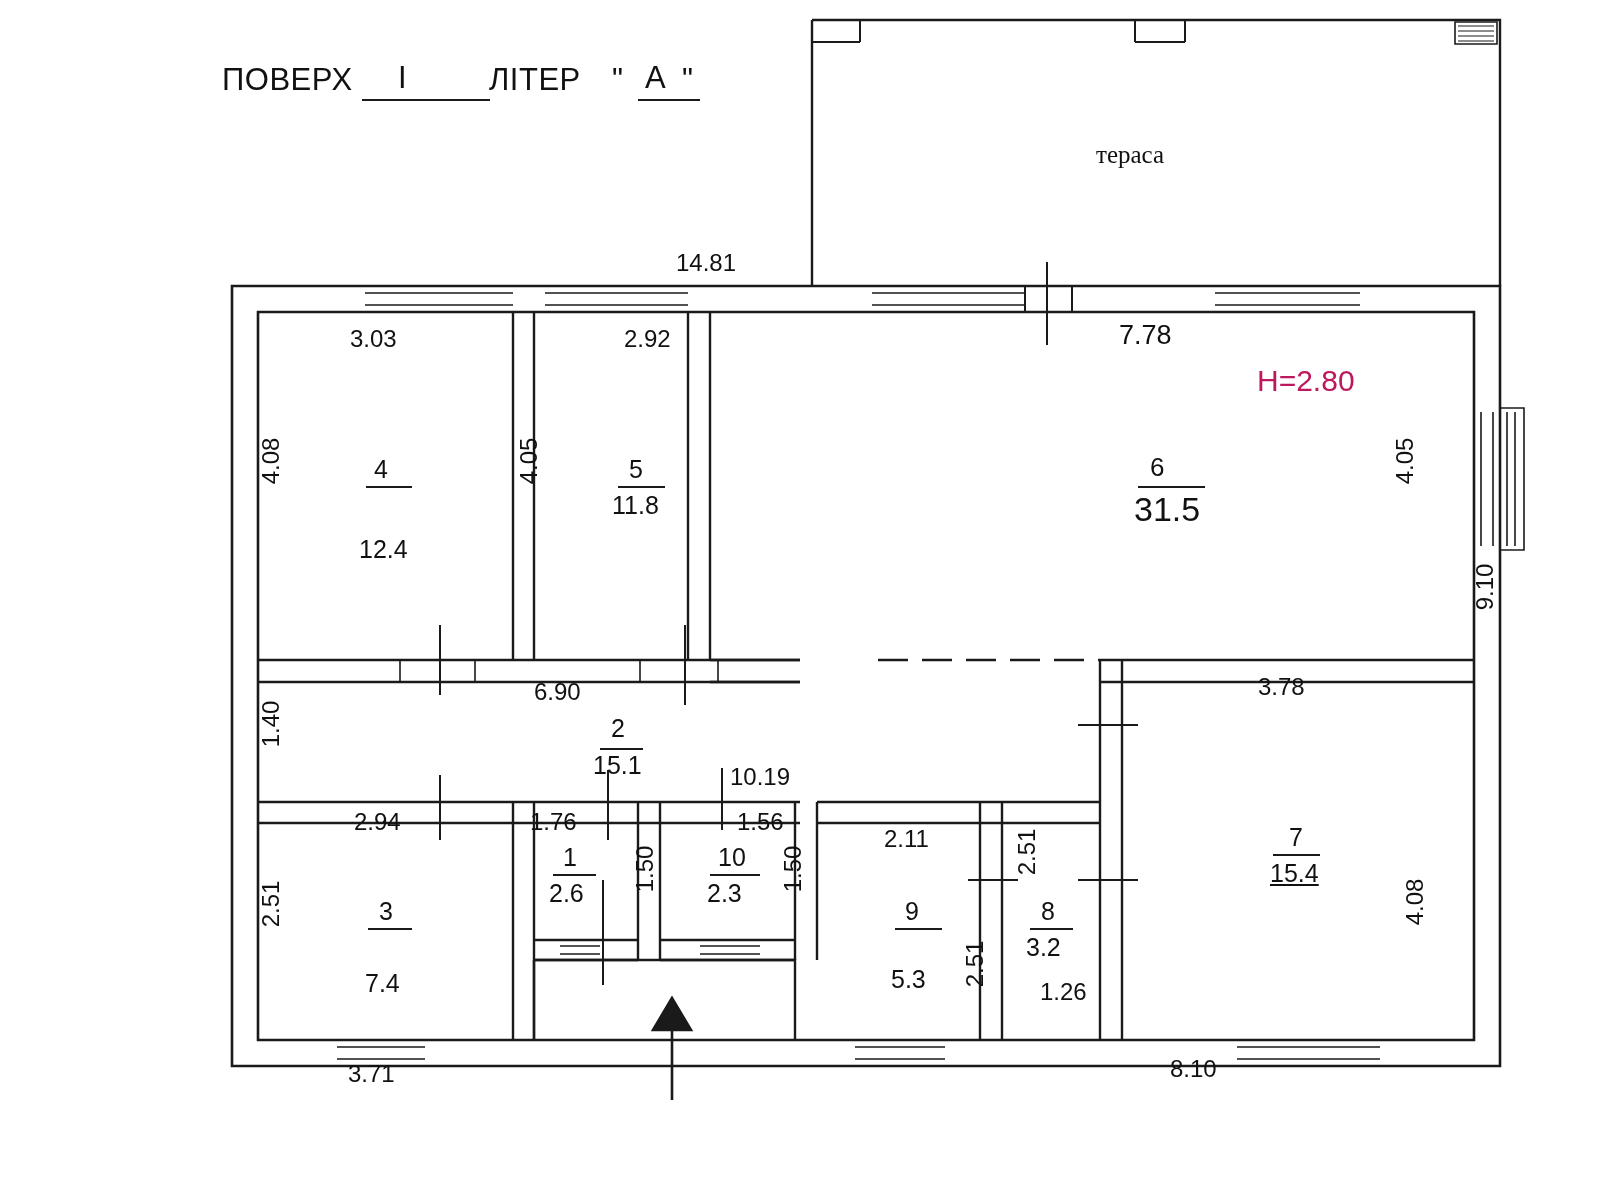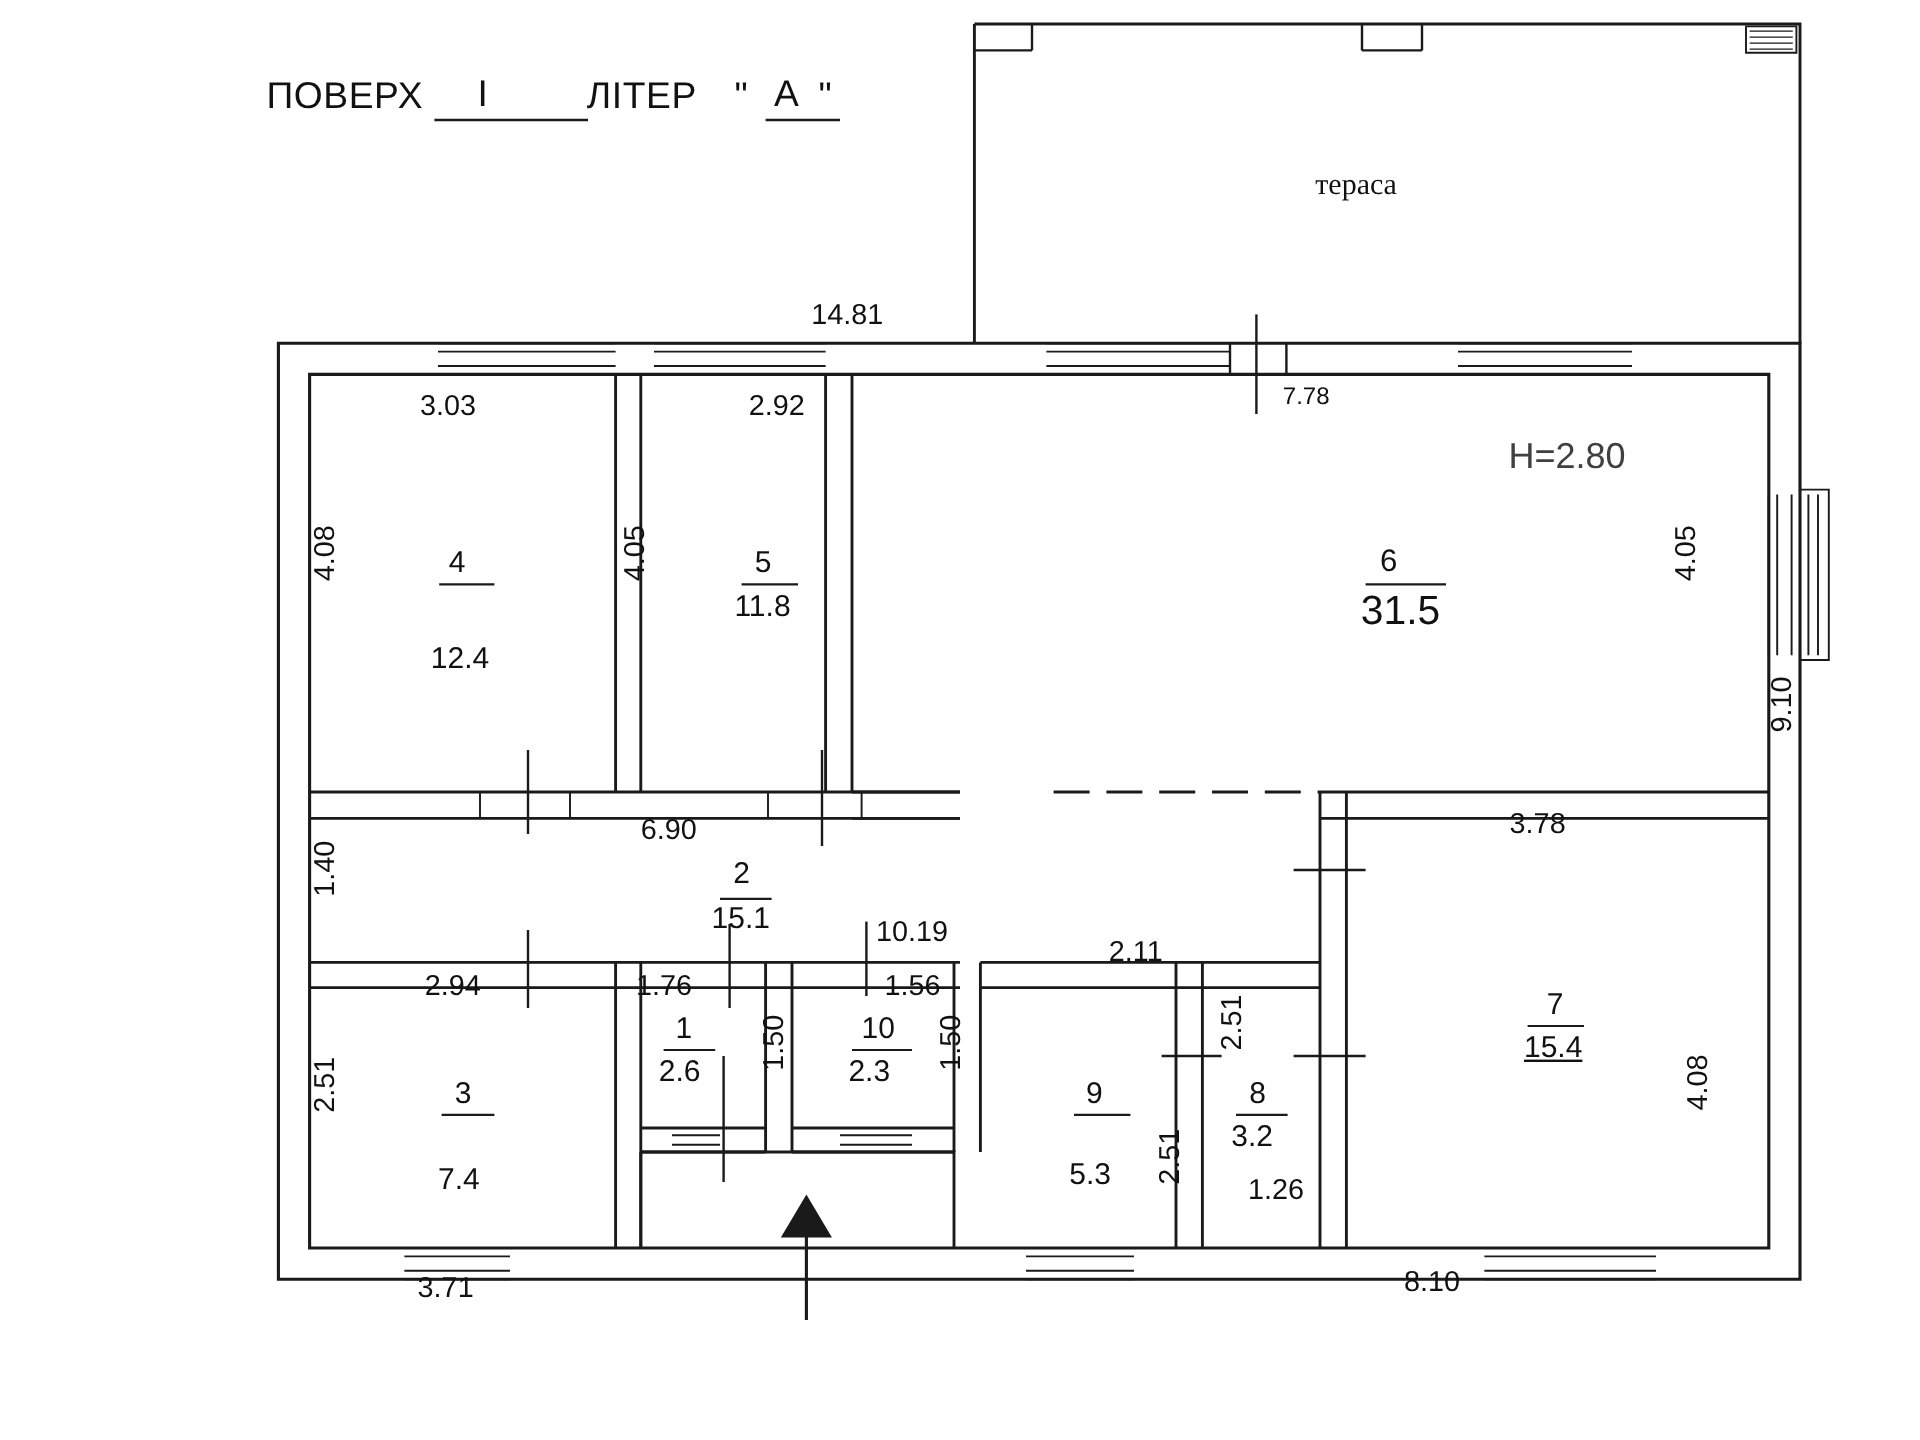--- a/index.html
+++ b/index.html
@@ -139,27 +139,27 @@
 
   <div class="lbl" style="left:222px;top:62px;font-size:31px;letter-spacing:.5px;">ПОВЕРХ</div>
   <div class="lbl" style="left:398px;top:60px;font-size:31px;">I</div>
   <div class="lbl" style="left:489px;top:62px;font-size:31px;letter-spacing:.5px;">ЛІТЕР</div>
   <div class="lbl" style="left:612px;top:62px;font-size:31px;">"</div>
   <div class="lbl" style="left:645px;top:60px;font-size:31px;">А</div>
   <div class="lbl" style="left:682px;top:62px;font-size:31px;">"</div>
 
   <div class="lbl" style="left:1096px;top:141px;font-size:25px;font-family:Liberation Serif, serif;">тераса</div>
 
-  <div class="lbl" style="left:1257px;top:364px;font-size:30px;color:#404040;">H=2.80</div>
+  <div class="lbl" style="left:1257px;top:364px;font-size:30px;color:#be185d;">H=2.80</div>
 
   <div class="lbl" style="left:676px;top:249px;font-size:24px;">14.81</div>
 
   <div class="lbl" style="left:350px;top:325px;font-size:24px;">3.03</div>
   <div class="lbl" style="left:624px;top:325px;font-size:24px;">2.92</div>
-  <div class="lbl" style="left:1069px;top:320px;font-size:20px;text-align:right;">7.78</div>
+  <div class="lbl" style="left:1119px;top:320px;font-size:27px;text-align:right;">7.78</div>
 
   <div class="lbl vert" style="left:248px;top:447px;font-size:24px;transform:rotate(-90deg);">4.08</div>
   <div class="lbl vert" style="left:506px;top:447px;font-size:24px;transform:rotate(-90deg);">4.05</div>
   <div class="lbl vert" style="left:1382px;top:447px;font-size:24px;transform:rotate(-90deg);">4.05</div>
 
   <div class="lbl vert" style="left:1462px;top:573px;font-size:24px;transform:rotate(-90deg);">9.10</div>
 
   <div class="lbl" style="left:374px;top:455px;font-size:25px;">4</div>
   <div class="lbl" style="left:359px;top:491px;font-size:25px;margin-top:44px;">12.4</div>
 
@@ -184,21 +184,21 @@
   <div class="lbl" style="left:530px;top:808px;font-size:24px;">1.76</div>
   <div class="lbl vert" style="left:622px;top:855px;font-size:24px;transform:rotate(-90deg);">1.50</div>
   <div class="lbl" style="left:563px;top:843px;font-size:25px;">1</div>
   <div class="lbl" style="left:549px;top:879px;font-size:25px;">2.6</div>
 
   <div class="lbl" style="left:737px;top:808px;font-size:24px;">1.56</div>
   <div class="lbl vert" style="left:770px;top:855px;font-size:24px;transform:rotate(-90deg);">1.50</div>
   <div class="lbl" style="left:718px;top:843px;font-size:25px;">10</div>
   <div class="lbl" style="left:707px;top:879px;font-size:25px;">2.3</div>
 
-  <div class="lbl" style="left:884px;top:780px;font-size:24px;margin-left:40px;">2.11</div>
+  <div class="lbl" style="left:884px;top:825px;font-size:24px;">2.11</div>
   <div class="lbl vert" style="left:1004px;top:838px;font-size:24px;transform:rotate(-90deg);">2.51</div>
   <div class="lbl vert" style="left:952px;top:950px;font-size:24px;transform:rotate(-90deg);">2.51</div>
   <div class="lbl" style="left:905px;top:897px;font-size:25px;">9</div>
   <div class="lbl" style="left:891px;top:933px;font-size:25px;margin-top:32px;">5.3</div>
 
   <div class="lbl" style="left:1041px;top:897px;font-size:25px;">8</div>
   <div class="lbl" style="left:1026px;top:933px;font-size:25px;">3.2</div>
   <div class="lbl" style="left:1040px;top:978px;font-size:24px;">1.26</div>
 
   <div class="lbl" style="left:1258px;top:673px;font-size:24px;">3.78</div>

